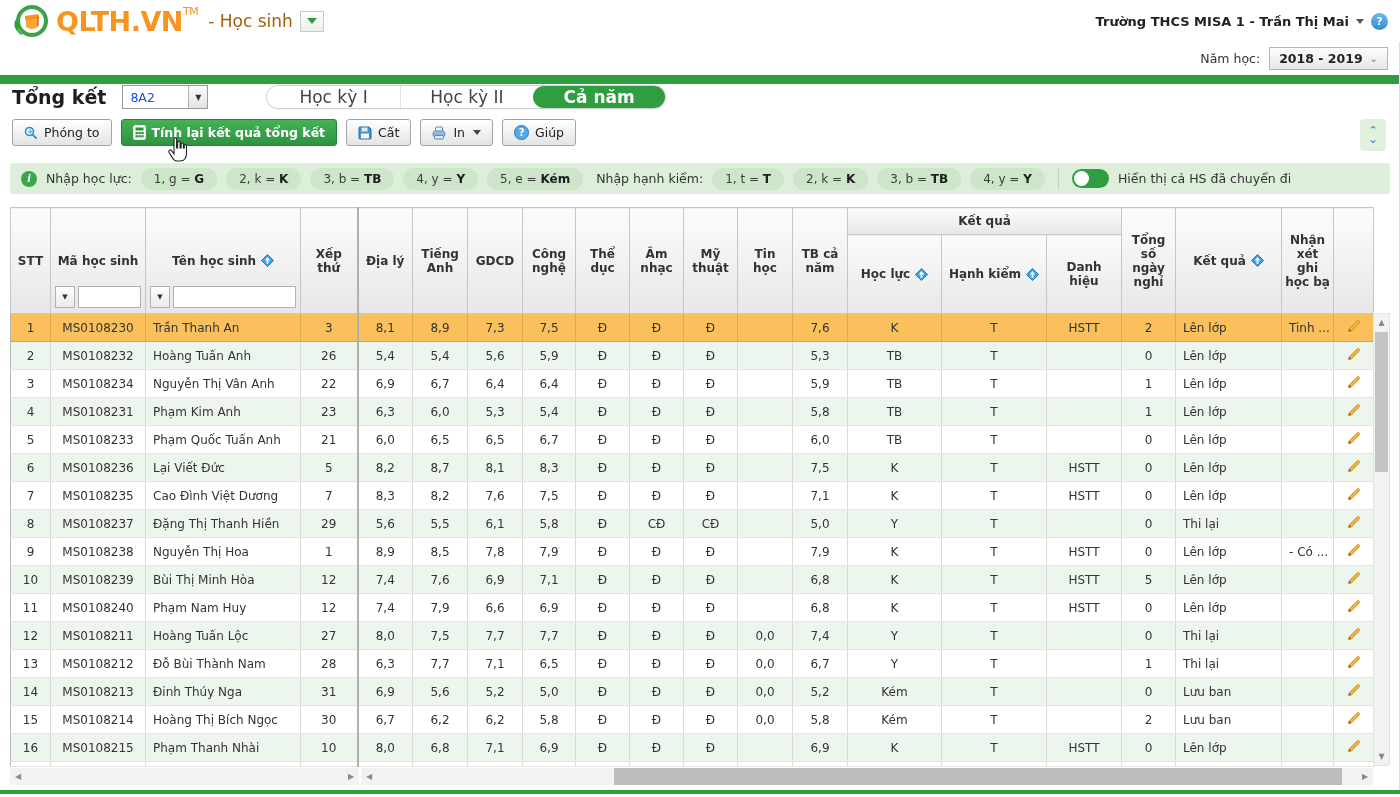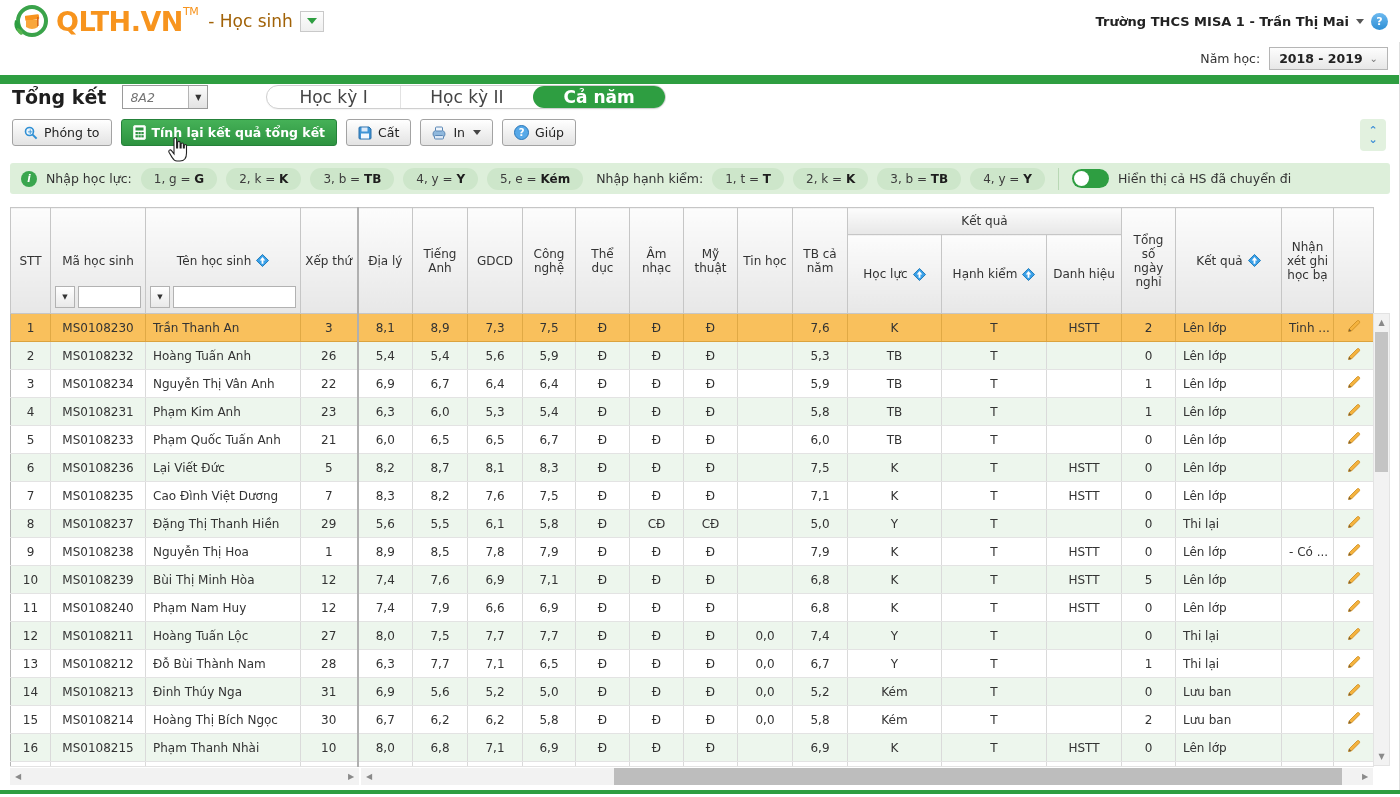--- a/index.html
+++ b/index.html
@@ -24,21 +24,21 @@
   .tab.active { background:#F1A11B; }
   .year-area { margin-left:auto; display:flex; align-items:center; gap:9px; padding-right:12px; font-size:12.5px; color:#333; }
   .year-select { border:1px solid #b5b5b5; background:linear-gradient(#fdfdfd,#e7e7e7); padding:3px 9px; font-size:12.5px; font-weight:bold; color:#222; display:flex; align-items:center; gap:7px; }
   .year-select .vcaret { color:#777; font-size:10px; font-weight:normal; }
   .green-strip { position:absolute; top:75px; left:0; width:1400px; height:9px; background:#2E9E41; }
 
   
   .toolbar1 { position:absolute; top:85px; left:12px; display:flex; align-items:center; }
   .page-title { font-size:19px; font-weight:bold; color:#1e1e1e; margin-right:16px; }
   .class-select { width:86px; height:24px; border:1px solid #9a9a9a; background:#fff; display:flex; align-items:center; }
-  .class-select .val { flex:1; padding-left:7px; font-size:12.5px; color:#737373;font-style:italic; }
+  .class-select .val { flex:1; padding-left:7px; font-size:12.5px; color:#1d4ed8; }
   .class-select .dd { width:19px; height:100%; border-left:1px solid #b5b5b5; background:linear-gradient(#fbfbfb,#e3e3e3); display:flex; align-items:center; justify-content:center; font-size:8px; color:#333; }
   .segmented { margin-left:58px; width:400px; height:24px; border:1px solid #cfcfcf; border-radius:12px; background:#fff; display:flex; box-shadow:0 1px 1px rgba(0,0,0,.04); }
   .seg { flex:1; display:flex; align-items:center; justify-content:center; font-size:17px; color:#444; border-radius:12px; }
   .seg.div { border-right:1px solid #e2e2e2; border-radius:0; }
   .seg.active { background:#2E9E41; color:#fff; font-weight:bold; border:none; }
 
   
   .toolbar2 { position:absolute; top:119px; left:12px; display:flex; align-items:center; gap:9px; }
   .btn { height:27px; display:inline-flex; align-items:center; gap:6px; padding:0 11px; border:1px solid #a3a3a3; border-radius:3px; background:linear-gradient(#ffffff,#e3e3e3); font-size:12.5px; color:#222; cursor:default; }
   .btn-green { background:linear-gradient(#45b157,#2d9340); border-color:#25813a; color:#fff; font-weight:bold; }
@@ -50,21 +50,21 @@
   .info-circle { width:16px; height:16px; border-radius:50%; background:#3aa64e; color:#fff; font-size:10px; font-weight:bold; font-style:italic; display:flex; align-items:center; justify-content:center; flex:none; }
   .pill { background:#cde6ca; border-radius:11px; padding:4px 13px; font-size:12px; color:#3c3c3c; white-space:nowrap; }
   .pill b { color:#1d1d1d; }
   .legend .vdiv { width:1px; height:22px; background:#b9d8b5; margin:0 4px; }
   .toggle { width:37px; height:19px; border-radius:10px; background:#2E9E41; position:relative; flex:none; }
   .toggle .knob { position:absolute; left:2px; top:2px; width:15px; height:15px; border-radius:50%; background:#fff; }
 
   
   .table-wrap { position:absolute; top:207px; left:10px; width:1363px; }
   table { width:1363px; border-collapse:collapse; table-layout:fixed; font-size:12px; }
-  th { background:linear-gradient(#fcfcfc,#e7e7e7); border:1px solid #c6c6c6; font-weight:normal; color:#333; font-size:12px; vertical-align:middle; text-align:center; padding:2px 3px; position:relative; }
+  th { background:linear-gradient(#fcfcfc,#e7e7e7); border:1px solid #c6c6c6; font-weight:bold; color:#333; font-size:12px; vertical-align:middle; text-align:center; padding:2px 3px; position:relative; }
   tr.hrow1 { height:27px; }
   tr.hrow2 { height:79px; }
   th .hlbl { display:inline-flex; align-items:center; justify-content:center; gap:5px; flex-wrap:wrap; }
   th .flt { position:absolute; left:4px; right:4px; bottom:5px; display:flex; gap:3px; height:22px; }
   .flt-dd { width:20px; border:1px solid #b2b2b2; background:linear-gradient(#fff,#e9e9e9); display:flex; align-items:center; justify-content:center; font-size:7px; color:#333; }
   .flt-in { flex:1; min-width:0; border:1px solid #b2b2b2; background:#fff; height:22px; }
   td { border-right:1px solid #dadada; border-bottom:1px solid #e3e3e3; height:28px; text-align:center; padding:0 4px; overflow:hidden; white-space:nowrap; color:#333; background:#fff; }
   td.l { text-align:left; padding-left:7px; }
   tr.even td { background:#edf6ed; }
   tr.selected td { background:#F9C05C; border-right-color:#e0a945; border-bottom-color:#dba33e; }

